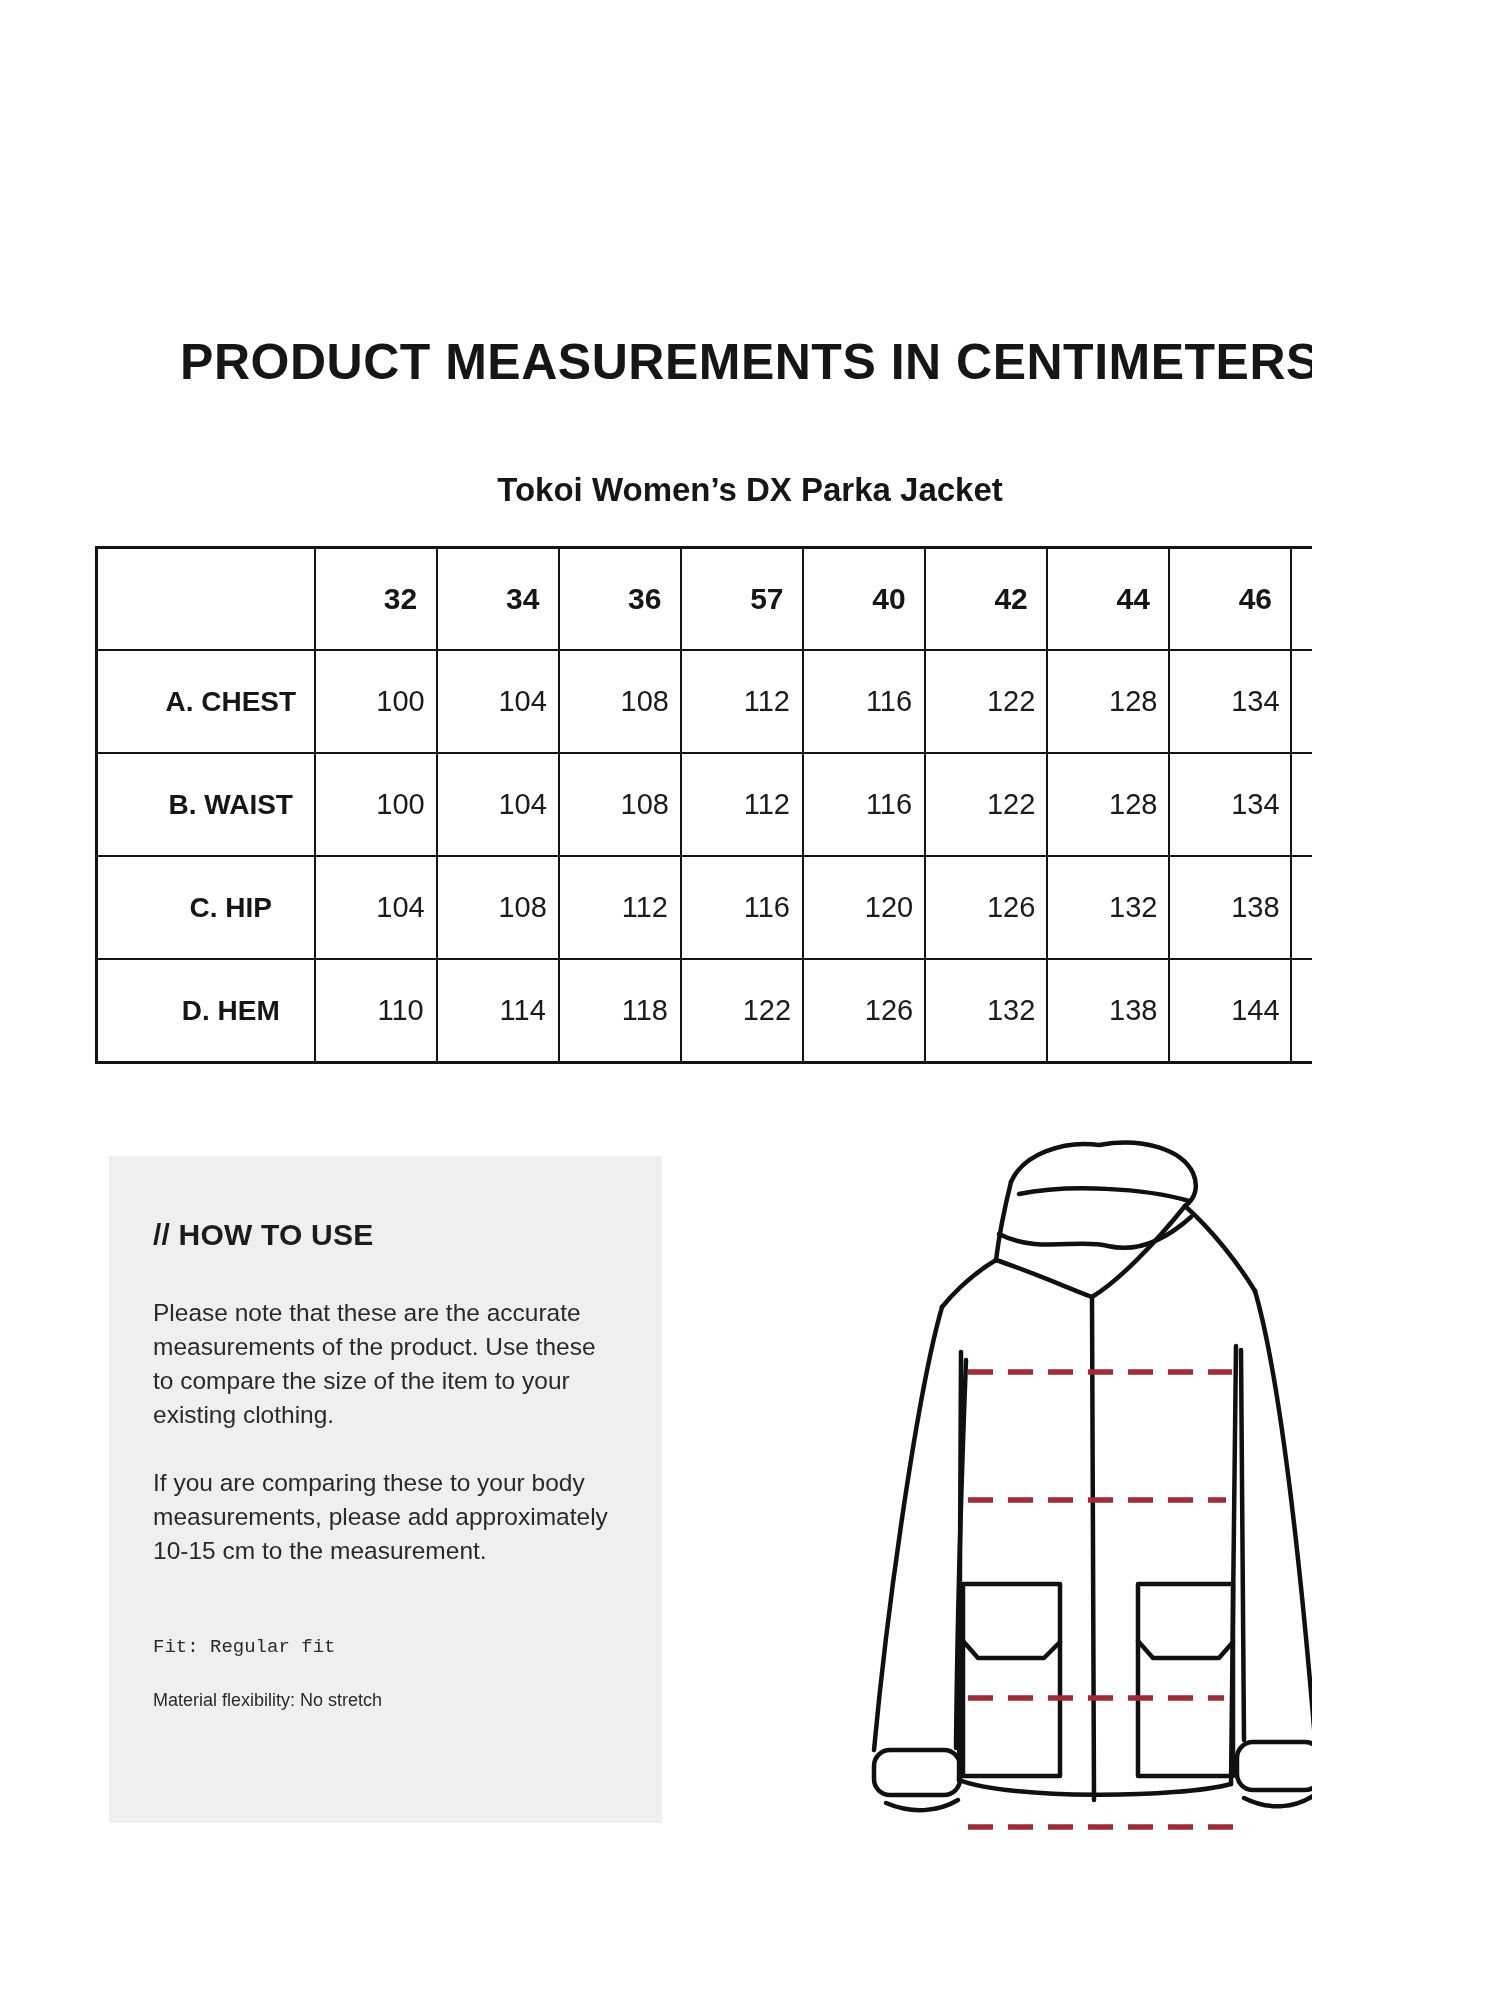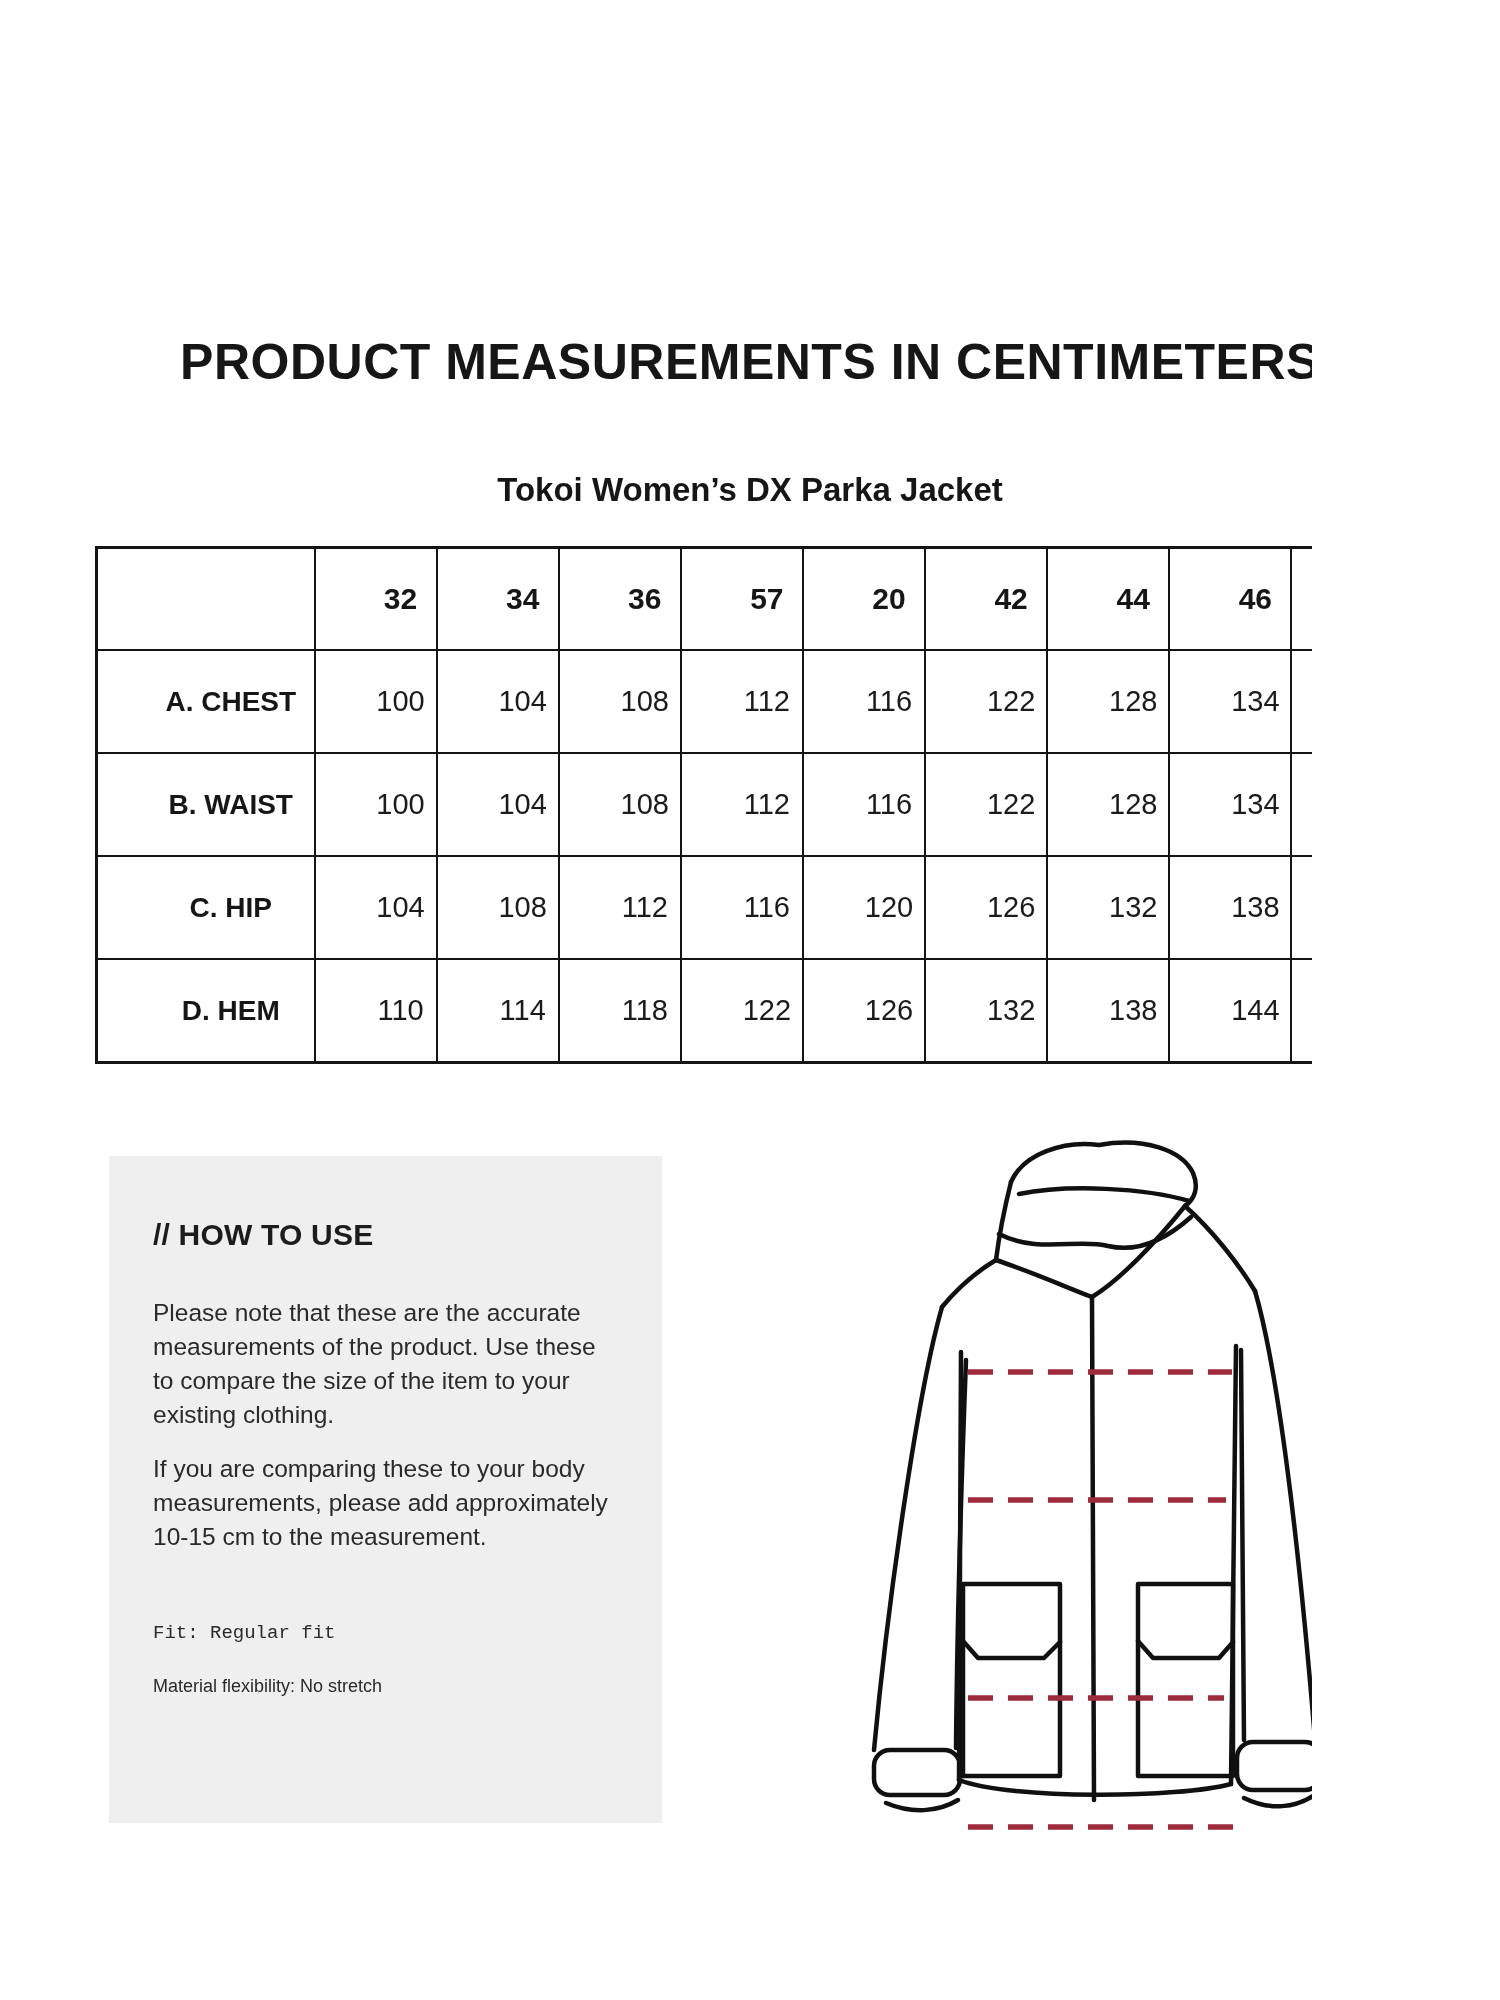--- a/index.html
+++ b/index.html
@@ -38,21 +38,21 @@
   col.labelcol{width:218px;}
 
   .panel{
     position:absolute;left:109px;top:1156px;width:553px;height:667px;
     background:#efefef;box-sizing:border-box;
     padding:62px 40px 0 44px;
   }
   .panel .heading{margin:0;font-size:30px;font-weight:700;color:#1c1c1c;letter-spacing:.2px;}
   .panel p{margin:0;font-size:24.5px;line-height:34px;color:#2a2a2a;}
   .panel .p1{margin-top:44px;}
-  .panel .p2{margin-top:20px;}
+  .panel .p2{margin-top:34px;}
   .panel .fit{margin-top:62px;font-size:19px;line-height:34px;color:#2a2a2a;font-family:Liberation Mono, monospace;}
   .panel .material{margin-top:19px;font-size:18px;line-height:34px;color:#2a2a2a;}
 
   .diagram{position:absolute;left:640px;top:1100px;width:780px;height:800px;}
   .diagram svg{display:block;width:780px;height:800px;}
   .mlabel{
     font-family:"Liberation Sans","DejaVu Sans",sans-serif;
     font-size:44px;font-weight:700;fill:#1c1c1c;
   }
 </style>
@@ -77,21 +77,21 @@
         <col>
         <col>
     </colgroup>
     <thead>
       <tr>
         <th></th>
         <th>32</th>
         <th>34</th>
         <th>36</th>
         <th>57</th>
-        <th>20</th>
+        <th>40</th>
         <th>42</th>
         <th>44</th>
         <th>46</th>
         <th>48</th>
       </tr>
     </thead>
     <tbody>
       <tr>
         <th>A. CHEST</th>
         <td>100</td>

